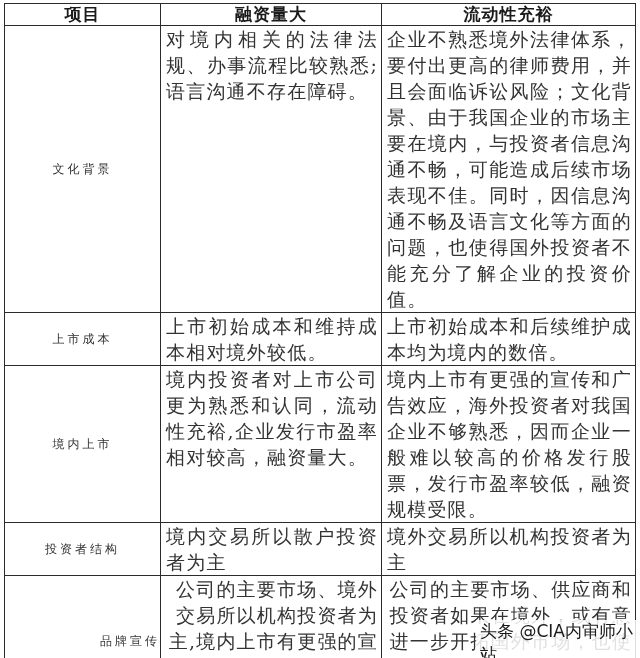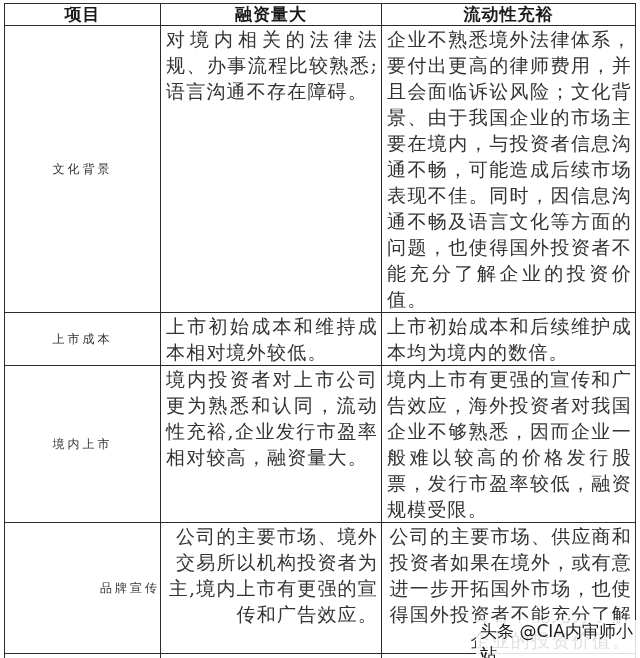--- a/index.html
+++ b/index.html
@@ -99,20 +99,25 @@
     <tr class="r2">
       <td class="label-cell">上市成本</td>
       <td class="text-cell">上市初始成本和维持成本相对境外较低。</td>
       <td class="text-cell">上市初始成本和后续维护成本均为境内的数倍。</td>
     </tr>
     <tr class="r3">
       <td class="label-cell">境内上市</td>
       <td class="text-cell">境内投资者对上市公司更为熟悉和认同，流动性充裕,企业发行市盈率相对较高，融资量大。</td>
       <td class="text-cell">境内上市有更强的宣传和广告效应，海外投资者对我国企业不够熟悉，因而企业一般难以较高的价格发行股票，发行市盈率较低，融资规模受限。</td>
     </tr>
+    <tr class="r4">
+      <td class="label-cell">投资者结构</td>
+      <td class="text-cell">境内交易所以散户投资者为主</td>
+      <td class="text-cell">境外交易所以机构投资者为主</td>
+    </tr>
     <tr class="r5">
       <td class="label-cell">品牌宣传</td>
       <td class="text-cell">公司的主要市场、境外交易所以机构投资者为主,境内上市有更强的宣传和广告效应。</td>
       <td class="text-cell">公司的主要市场、供应商和投资者如果在境外，或有意进一步开拓国外市场，也使得国外投资者不能充分了解企业的投资价值。</td>
     </tr>
     <tr class="r6">
       <td class="label-cell">政策风险</td>
       <td class="text-cell">IPO 规范性要求较细，审核周期较长,对盈利能力要求较高。</td>
       <td class="text-cell">要履行的境内外审批程序较多，面临的政策风险较高。</td>
     </tr>

